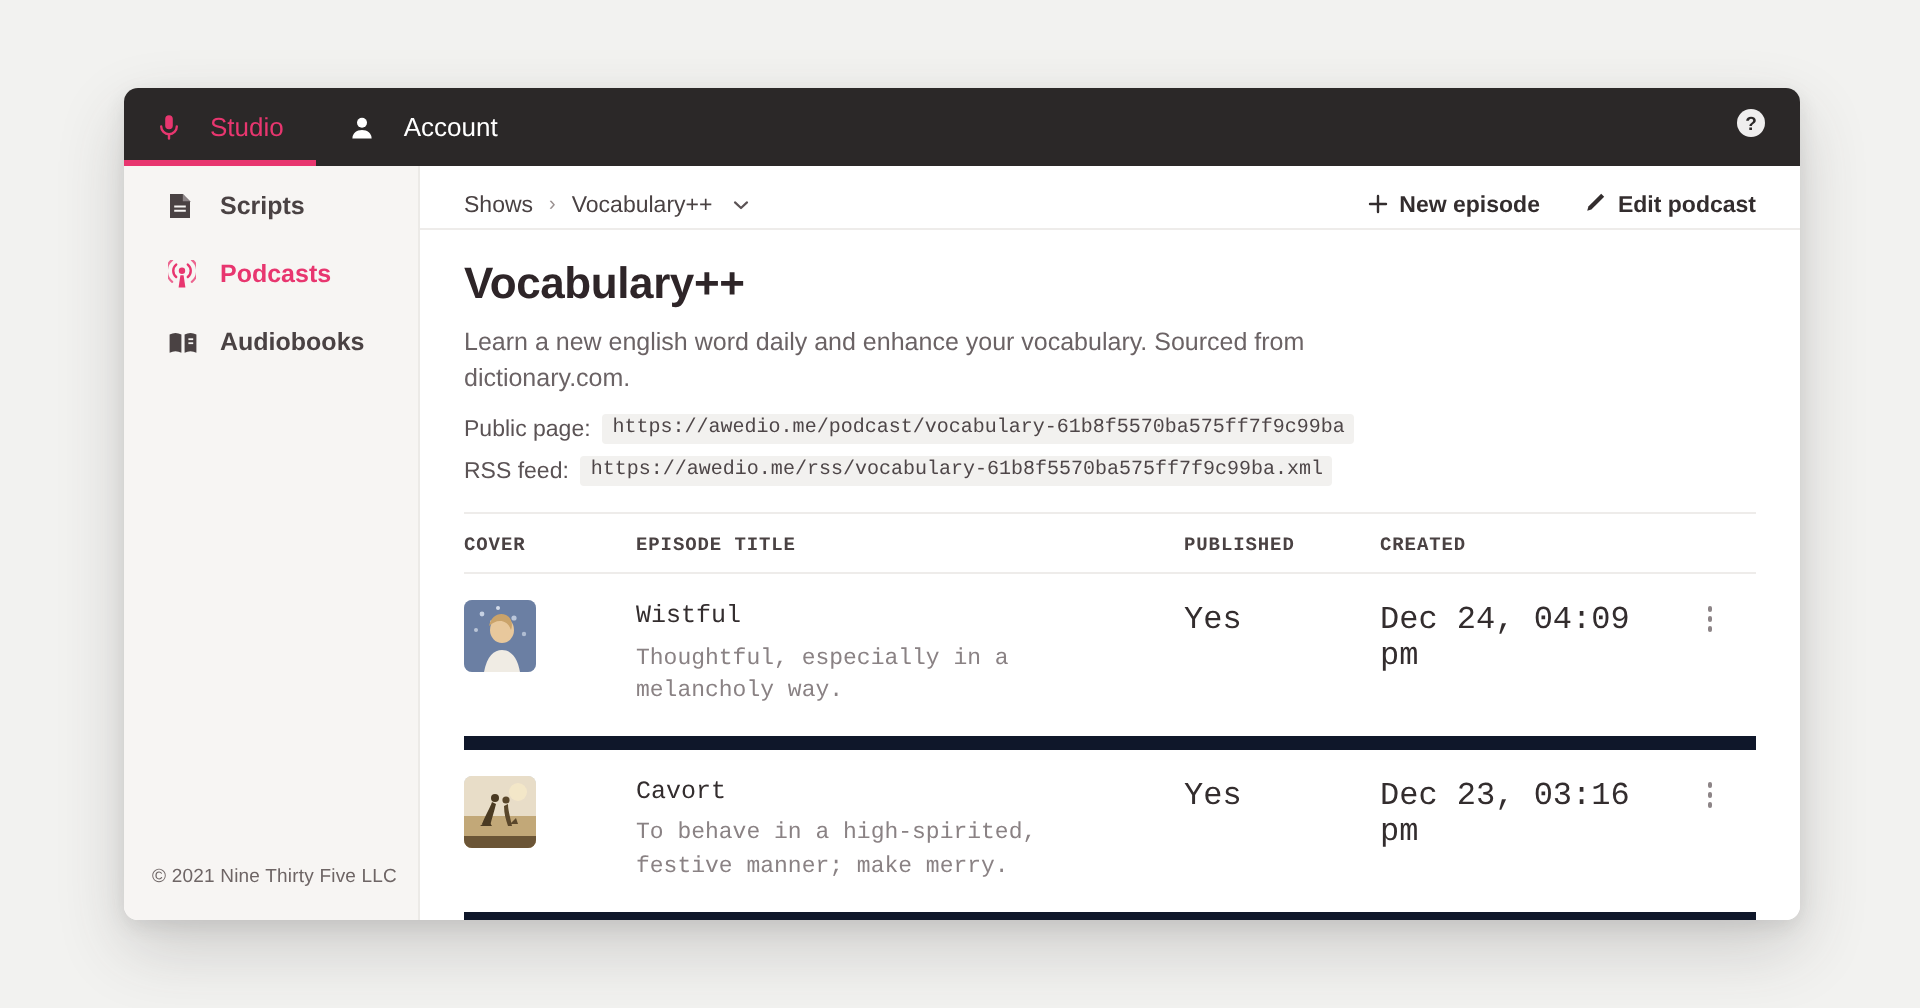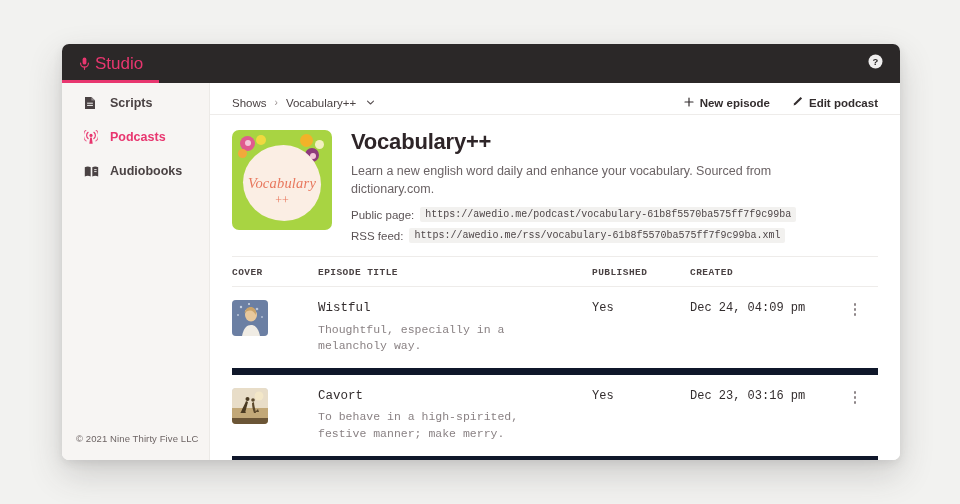--- a/index.html
+++ b/index.html
@@ -36,23 +36,23 @@
     height: 39px;
     background: #2b2828;
     display: flex;
     align-items: stretch;
     flex: 0 0 auto;
     position: relative;
   }
   .navtab {
     display: flex;
     align-items: center;
-    gap: 5px;
+    gap: 15px;
     padding: 0 16px 0 17px;
-    font-size: 17px;
+    font-size: 13px;
     color: #ffffff;
     position: relative;
     cursor: pointer;
     user-select: none;
   }
   .navtab.active { color: #e8366f; }
   .navtab.active::after {
     content: "";
     position: absolute;
     left: 0; right: 0; bottom: 0;
@@ -253,21 +253,21 @@
     line-height: 1.3;
     cursor: pointer;
   }
   .ep-desc {
     margin-top: 5px;
     font-size: 11.5px;
     color: #8a8284;
     line-height: 1.45;
     max-width: 240px;
   }
-  .ep-cell-text { font-size: 12px; color: #332d2e; padding-top: 1px; }
+  .ep-cell-text { font-size: 16px; color: #332d2e; padding-top: 1px; }
   .kebab {
     display: flex;
     flex-direction: column;
     gap: 2.5px;
     align-items: center;
     padding-top: 3px;
     cursor: pointer;
   }
   .kebab i { width: 2.5px; height: 2.5px; border-radius: 50%; background: #8d8587; display: block; }
 </style>
@@ -282,20 +282,29 @@
       <span class="ico">
         <svg width="11" height="13" viewBox="0 0 11 13">
           <rect x="3.6" y="0.6" width="3.8" height="7" rx="1.9" fill="#e8366f"></rect>
           <path d="M1.6 6.2a3.9 3.9 0 0 0 7.8 0" fill="none" stroke="#e8366f" stroke-width="1.2" stroke-linecap="round"></path>
           <line x1="5.5" y1="10.1" x2="5.5" y2="12.3" stroke="#e8366f" stroke-width="1.2" stroke-linecap="round"></line>
         </svg>
       </span>
       <span>Studio</span>
     </div>
 
+    <div class="navtab">
+      <span class="ico">
+        <svg width="12" height="12" viewBox="0 0 12 12">
+          <circle cx="6" cy="3.4" r="2.5" fill="#ffffff"></circle>
+          <path d="M1.2 11.2c0-2.6 2.1-4.2 4.8-4.2s4.8 1.6 4.8 4.2z" fill="#ffffff"></path>
+        </svg>
+      </span>
+      <span>Account</span>
+    </div>
 
     <div class="help-btn">
       <span>
         <svg width="15" height="15" viewBox="0 0 15 15">
           <circle cx="7.5" cy="7.5" r="7" fill="#efeeee"></circle>
           <text x="7.5" y="10.8" text-anchor="middle" font-family="Liberation Sans, sans-serif" font-size="9.5" font-weight="700" fill="#2b2828">?</text>
         </svg>
       </span>
     </div>
   </div>
@@ -373,33 +382,20 @@
             </span>
             <span>Edit podcast</span>
           </div>
         </div>
       </div>
 
       <div class="scrollarea">
 
         <div class="showhead">
 
-          <div class="cover-lg">
-            <span class="blob" style="left:8px;  top:6px;  width:15px; height:15px; background:#e05a8e;"></span>
-            <span class="blob" style="left:13px; top:10px; width:6px;  height:6px;  background:#f4c6d8;"></span>
-            <span class="blob" style="left:24px; top:5px;  width:10px; height:10px; background:#f0d93f;"></span>
-            <span class="blob" style="left:6px;  top:19px; width:9px;  height:9px;  background:#f2a93b;"></span>
-            <span class="blob" style="left:68px; top:4px;  width:13px; height:13px; background:#f2b229;"></span>
-            <span class="blob" style="left:83px; top:10px; width:9px;  height:9px;  background:#f2f0c2;"></span>
-            <span class="blob" style="left:73px; top:18px; width:14px; height:14px; background:#8e3a7a;"></span>
-            <span class="blob" style="left:78px; top:23px; width:6px;  height:6px;  background:#f4c6d8;"></span>
-            <span class="cover-oval"></span>
-            <span class="cover-title">Vocabulary</span>
-            <span class="cover-plus">++</span>
-          </div>
 
           <div class="showmeta">
             <div class="show-title">Vocabulary++</div>
             <div class="show-desc">Learn a new english word daily and enhance your vocabulary. Sourced from dictionary.com.</div>
 
             <div class="linkrow">
               <span>Public page:</span>
               <span class="urlchip">https://awedio.me/podcast/vocabulary-61b8f5570ba575ff7f9c99ba</span>
             </div>
 

